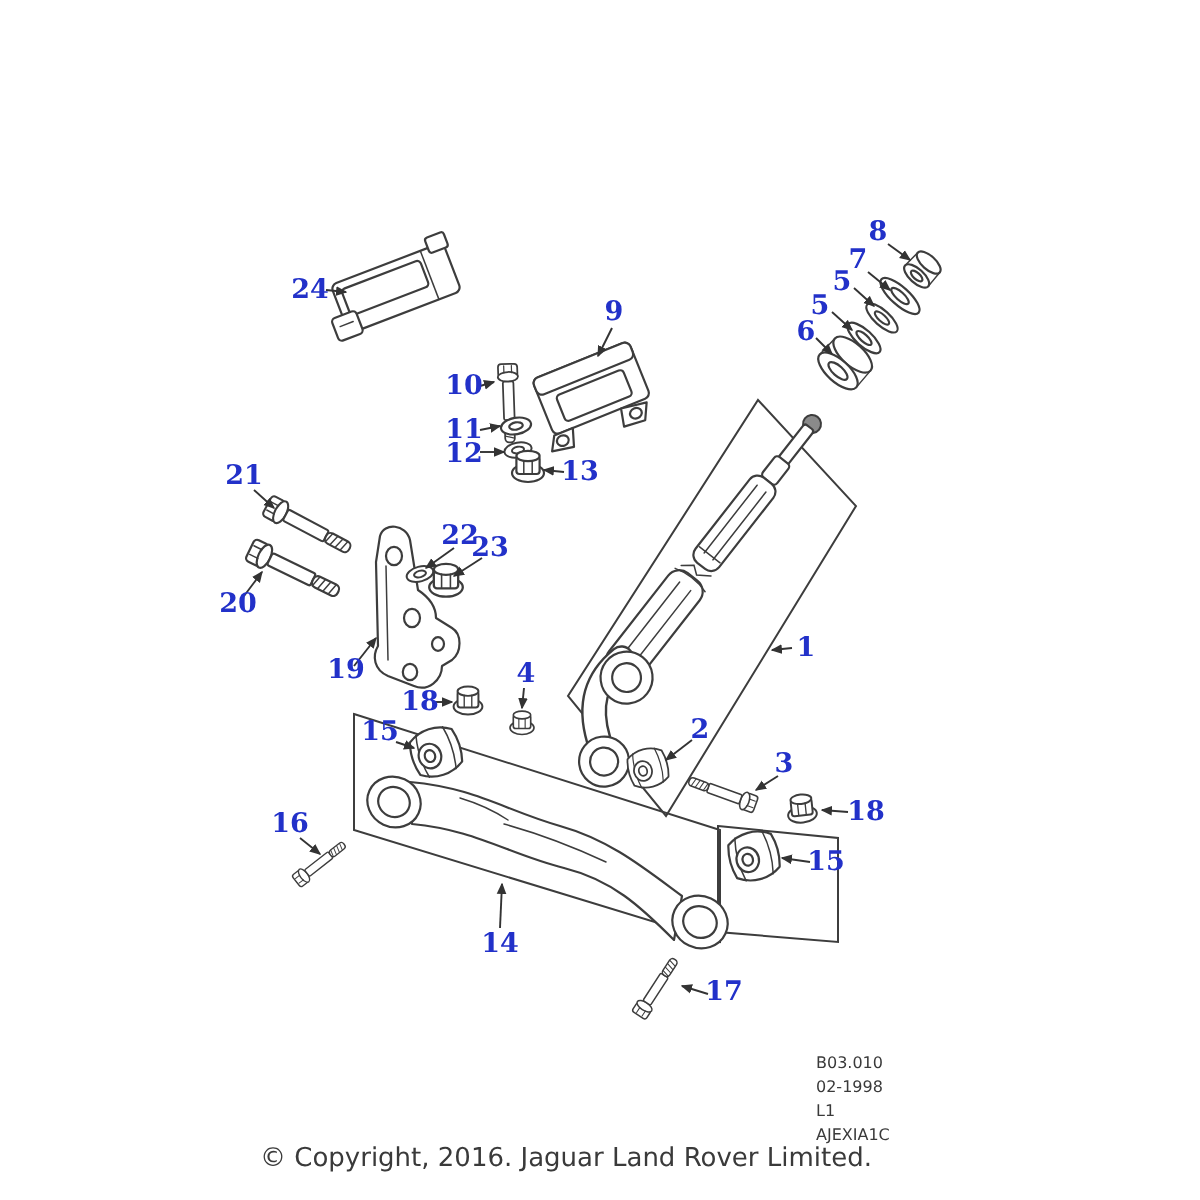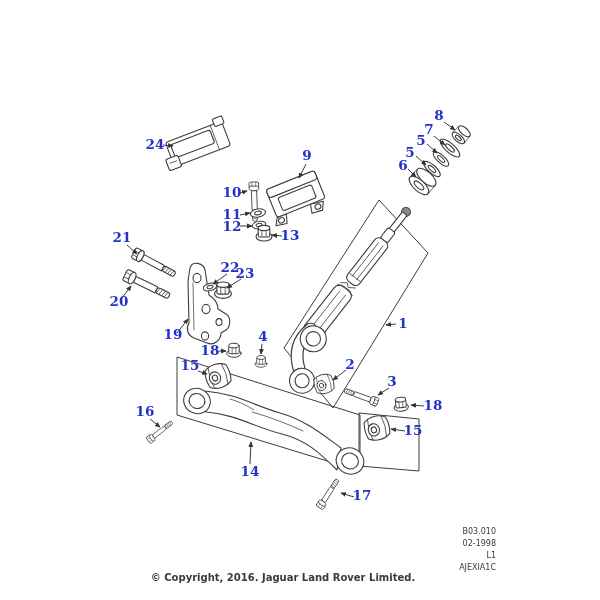--- a/index.html
+++ b/index.html
@@ -8,24 +8,24 @@
   svg{position:absolute;left:0;top:0;}
   .s{fill:#ffffff;stroke:#3d3d3d;stroke-width:1.1;stroke-linejoin:round;stroke-linecap:round;}
   .t{fill:none;stroke:#3d3d3d;stroke-width:0.75;stroke-linecap:round;}
   .dk{fill:#8a8a8a;stroke:#3d3d3d;stroke-width:1;}
   .ld{fill:none;stroke:#333333;stroke-width:0.95;}
   .bx{fill:none;stroke:#3d3d3d;stroke-width:1;stroke-linejoin:miter;}
   .callout{font-family:"DejaVu Serif",serif;font-weight:bold;font-size:13.5px;
            fill:#2231c9;text-anchor:middle;}
   .armdark{fill:none;stroke:#3d3d3d;stroke-width:13;stroke-linecap:round;}
   .armwhite{fill:none;stroke:#ffffff;stroke-width:10.6;stroke-linecap:round;}
-  .footer-block{position:absolute;left:408px;top:526px;width:88px;text-align:right;
+  .footer-block{position:absolute;left:408px;top:526px;width:88px;text-align:left;
                 font-size:8px;line-height:12px;color:#3a3a3a;}
   .copyright{position:absolute;left:100px;top:572px;width:366px;text-align:center;
-             font-size:10px;color:#3a3a3a;font-weight:bold;}
+             font-size:13px;color:#3a3a3a;}
 </style>
 </head>
 <body>
 
 <div id="stage">
 <svg width="600" height="600" viewBox="0 0 600 600">
   <defs>
     <marker id="arr" viewBox="0 0 8 8" refX="7" refY="4" markerWidth="6" markerHeight="6" orient="auto">
       <path d="M0,0.6 L8,4 L0,7.4 Z" style="fill:#333;stroke:none"></path>
     </marker>

